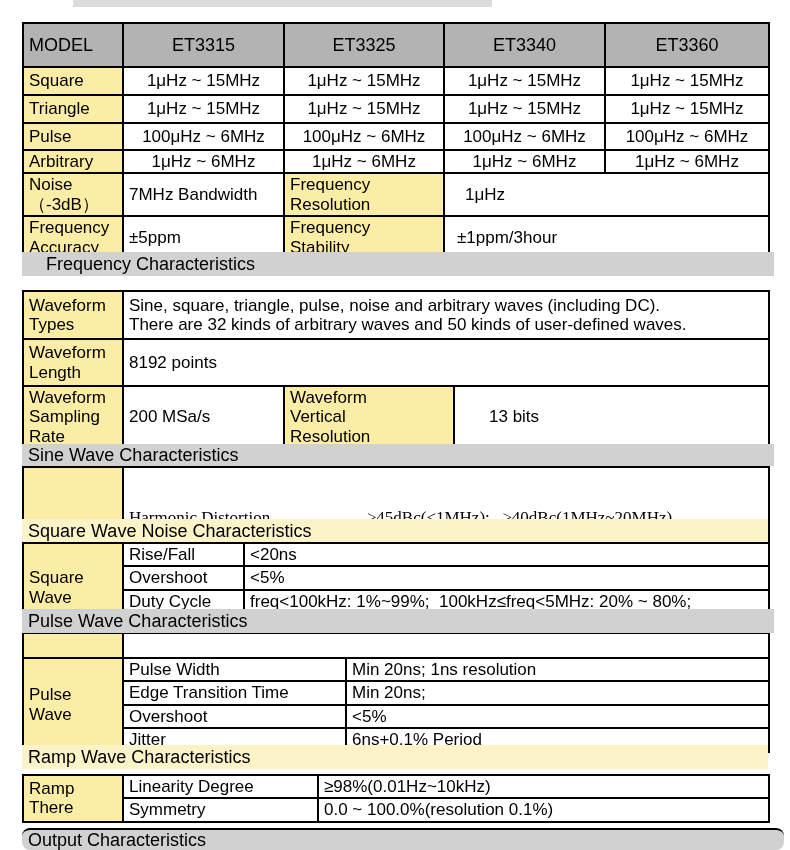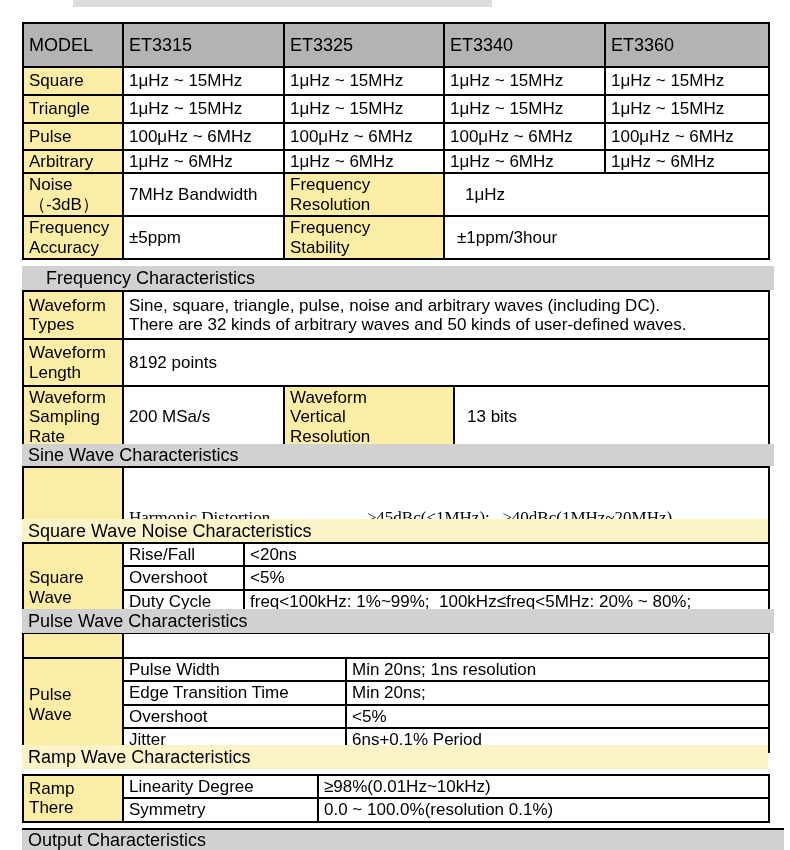--- a/index.html
+++ b/index.html
@@ -12,26 +12,26 @@
   }
   .sliver { position:absolute; left:73px; top:0; width:419px; height:7px; background:#dcdcdc; }
 
   table { position:absolute; left:22px; border-collapse:collapse; table-layout:fixed; background:#fff; }
   td {
     border:2px solid #000; padding:1px 5px; font-size:17px; line-height:1.14;
     vertical-align:middle; white-space:pre-wrap; overflow:hidden;
   }
   .yellow { background:#fceda6; }
   .grayhdr { background:#b3b3b3; }
-  .center { }
+  .center { text-align:center; }
   .vtop { vertical-align:top; }
   .hdr td { font-size:18px; }
   .pad12 { padding-left:12px; }
   .pad20 { padding-left:20px; }
-  .pad30 { padding-left:12px; }
+  .pad30 { padding-left:34px; }
 
   .band {
     position:absolute; left:22px; display:flex; align-items:center;
     padding:0 6px; font-size:18px; line-height:1; white-space:pre;
   }
   .band.gray { background:#d1d1d1; width:752px; }
   .band.paleyellow { background:#fdf3c9; width:746px; }
 
   .kvrow { display:flex; align-items:flex-start; }
   .kv-name { width:238px; flex:none; }
@@ -100,21 +100,21 @@
       <td class="yellow">Frequency
 Accuracy</td>
       <td>±5ppm</td>
       <td class="yellow">Frequency
 Stability</td>
       <td colspan="2" class="pad12">±1ppm/3hour</td>
     </tr>
   </tbody>
     </table>
 
-  <div class="band gray" style="top:266px; height:24px;padding-left:24px;">Frequency Characteristics</div>
+  <div class="band gray" style="top:252px; height:24px;padding-left:24px;">Frequency Characteristics</div>
 
   <table style="top:290px; width:746px;">
     <colgroup>
         <col style="width:100px">
         <col style="width:161px">
         <col style="width:170px">
         <col style="width:315px">
       </colgroup>
     <tbody>
         <tr style="height:48px;">
@@ -242,15 +242,15 @@
       <td>Linearity Degree</td>
       <td>≥98%(0.01Hz~10kHz)</td>
     </tr>
     <tr style="height:23px;">
       <td>Symmetry</td>
       <td>0.0 ~ 100.0%(resolution 0.1%)</td>
     </tr>
   </tbody>
     </table>
 
-  <div class="band gray" style="top:828px; height:22px; width:762px; border-top:2px solid #000;">Output Characteristics</div>
+  <div class="band gray" style="top:828px; height:22px; width:762px; border-top:2px solid #000;border-radius:8px;">Output Characteristics</div>
 
 </div>
 
 </body></html>

